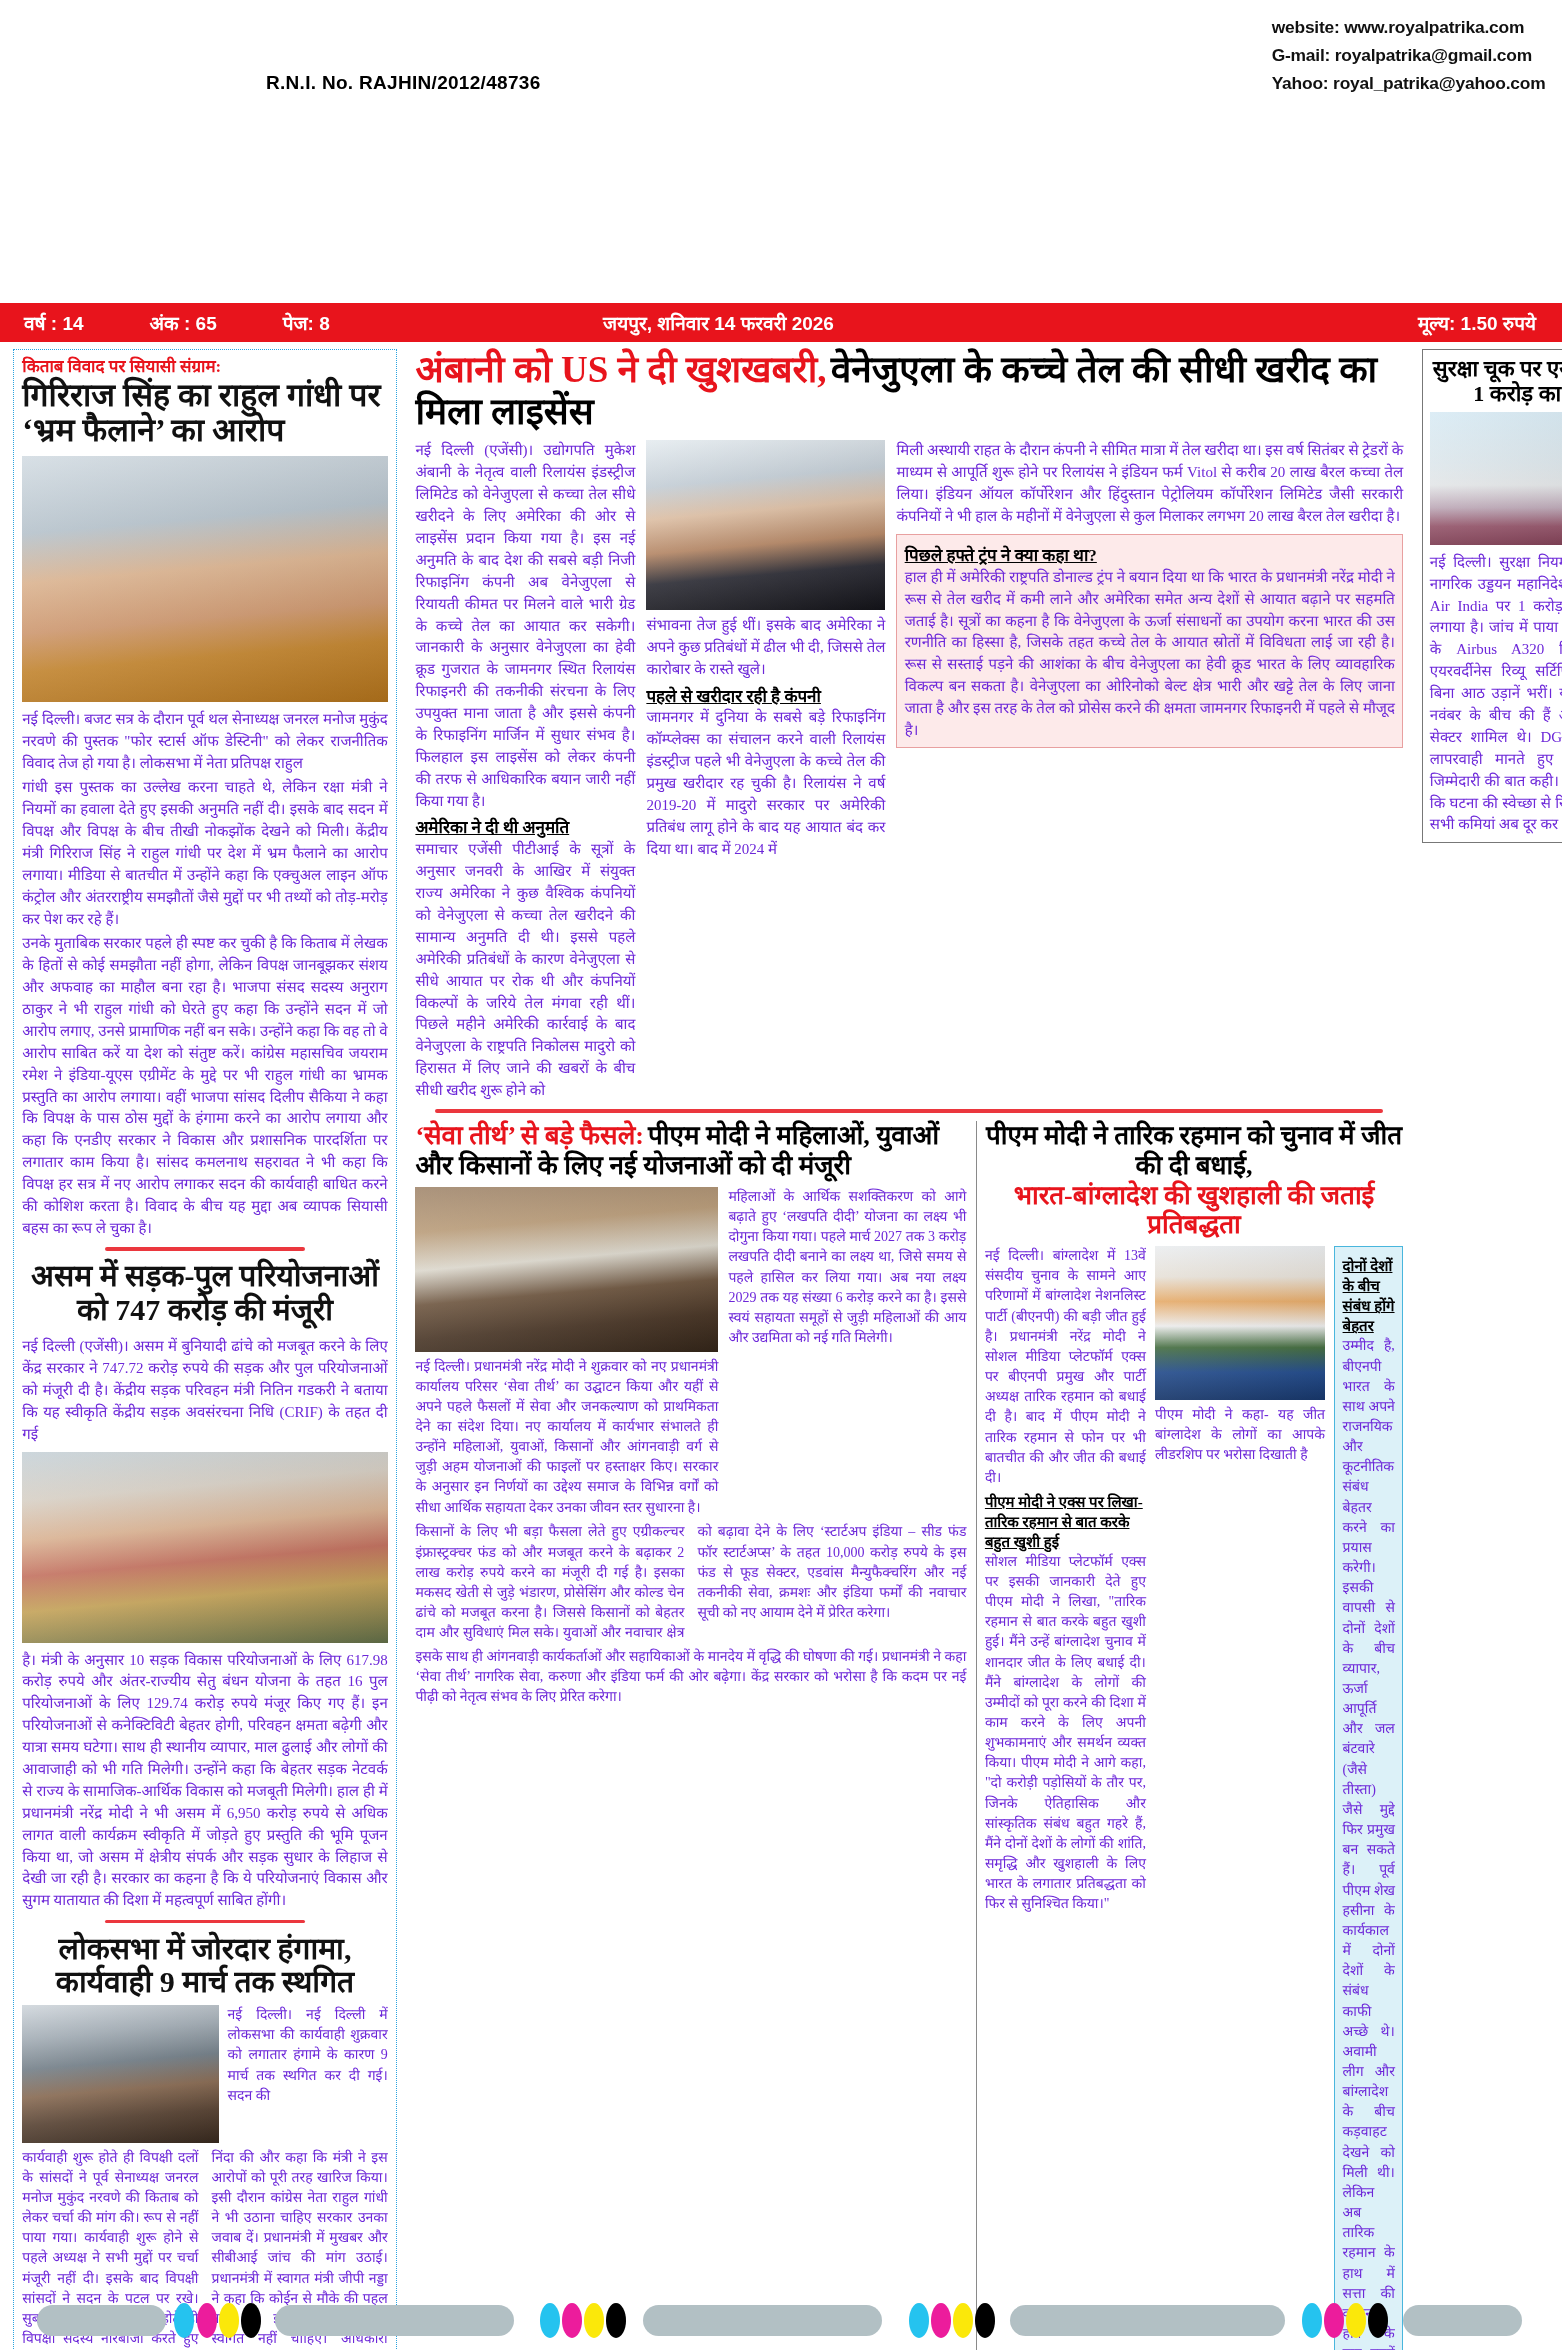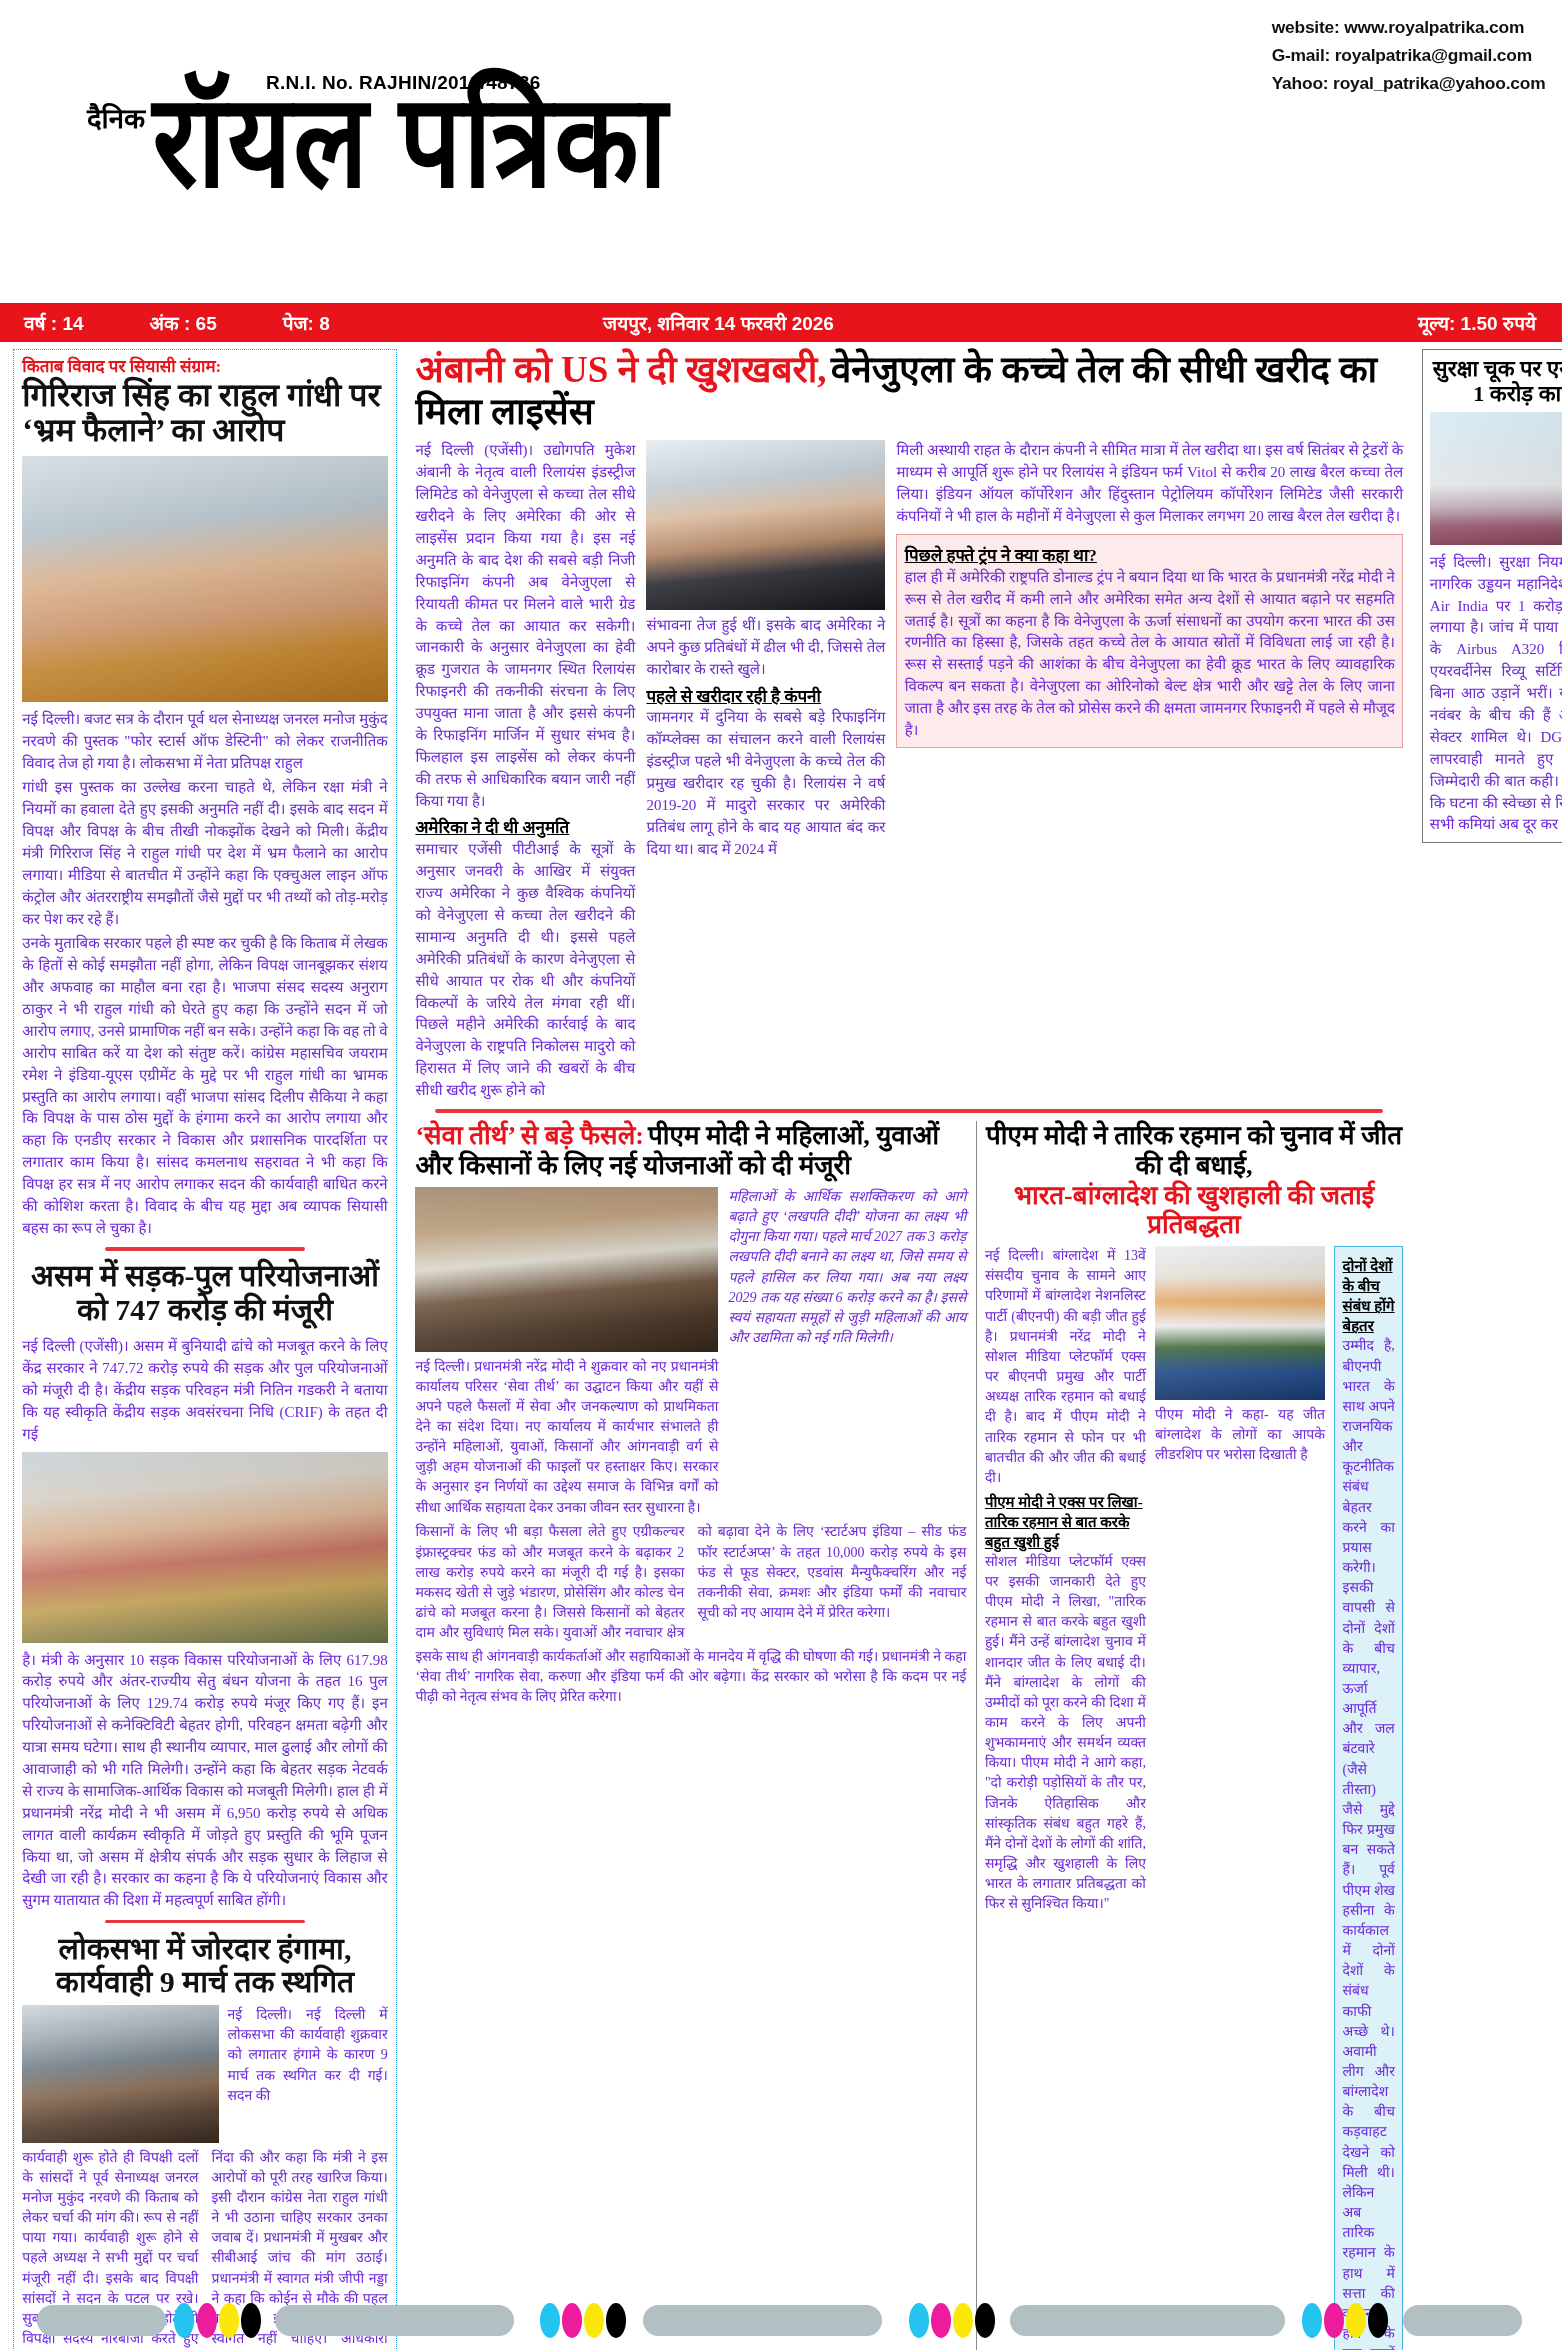--- a/index.html
+++ b/index.html
@@ -133,24 +133,20 @@
 </head>
 <body>
 
 <div class="masthead">
   <div class="contact-block">
     <div>website: www.royalpatrika.com</div>
     <div>G-mail: royalpatrika@gmail.com</div>
     <div>Yahoo: royal_patrika@yahoo.com</div>
   </div>
   <div class="rni">R.N.I. No. RAJHIN/2012/48736</div>
-  <div class="logo-wrap">
-    <div class="logo-dainik">दैनिक</div>
-    <div class="logo-main">रॉयल पत्रिका</div>
-  </div>
 </div>
 
 <div class="redbar">
   <span class="rb-item">वर्ष : 14</span>
   <span class="rb-item">अंक : 65</span>
   <span class="rb-item">पेज: 8</span>
   <span class="rb-date">जयपुर, शनिवार 14 फरवरी 2026</span>
   <span class="rb-price">मूल्य: 1.50 रुपये</span>
 </div>
 
@@ -221,21 +217,21 @@
       <div style="display:flex;gap:9.2px;">
 
         <div style="width:551px;flex:0 0 551px;">
           <div class="h-mid hl-red" style="display:inline;">‘सेवा तीर्थ’ से बड़े फैसले:</div>
           <span class="h-mid hl-black" style="display:inline;">पीएम मोदी ने महिलाओं, युवाओं और किसानों के लिए नई योजनाओं को दी मंजूरी</span>
           <div style="display:flex;gap:10px;margin-top:6.4px;">
             <div style="width:303px;flex:0 0 303px;">
               <div class="photo ph-cabinet" style="height:165px;"></div>
               <div class="body-text sm" style="margin-top:4.6px;">नई दिल्ली। प्रधानमंत्री नरेंद्र मोदी ने शुक्रवार को नए प्रधानमंत्री कार्यालय परिसर ‘सेवा तीर्थ’ का उद्घाटन किया और यहीं से अपने पहले फैसलों में सेवा और जनकल्याण को प्राथमिकता देने का संदेश दिया। नए कार्यालय में कार्यभार संभालते ही उन्होंने महिलाओं, युवाओं, किसानों और आंगनवाड़ी वर्ग से जुड़ी अहम योजनाओं की फाइलों पर हस्ताक्षर किए। सरकार के अनुसार इन निर्णयों का उद्देश्य समाज के विभिन्न वर्गों को सीधा आर्थिक सहायता देकर उनका जीवन स्तर सुधारना है।</div>
             </div>
-            <div style="flex:1 1 auto;font-style:italic;">
+            <div style="flex:1 1 auto;">
               <div class="body-text sm">महिलाओं के आर्थिक सशक्तिकरण को आगे बढ़ाते हुए ‘लखपति दीदी’ योजना का लक्ष्य भी दोगुना किया गया। पहले मार्च 2027 तक 3 करोड़ लखपति दीदी बनाने का लक्ष्य था, जिसे समय से पहले हासिल कर लिया गया। अब नया लक्ष्य 2029 तक यह संख्या 6 करोड़ करने का है। इससे स्वयं सहायता समूहों से जुड़ी महिलाओं की आय और उद्यमिता को नई गति मिलेगी।</div>
             </div>
           </div>
           <div class="body-text sm cols2" style="margin-top:4.6px;">किसानों के लिए भी बड़ा फैसला लेते हुए एग्रीकल्चर इंफ्रास्ट्रक्चर फंड को और मजबूत करने के बढ़ाकर 2 लाख करोड़ रुपये करने का मंजूरी दी गई है। इसका मकसद खेती से जुड़े भंडारण, प्रोसेसिंग और कोल्ड चेन ढांचे को मजबूत करना है। जिससे किसानों को बेहतर दाम और सुविधाएं मिल सके। युवाओं और नवाचार क्षेत्र को बढ़ावा देने के लिए ‘स्टार्टअप इंडिया – सीड फंड फॉर स्टार्टअप्स’ के तहत 10,000 करोड़ रुपये के इस फंड से फूड सेक्टर, एडवांस मैन्युफैक्चरिंग और नई तकनीकी सेवा, क्रमशः और इंडिया फर्मों की नवाचार सूची को नए आयाम देने में प्रेरित करेगा।</div>
           <div class="body-text sm" style="margin-top:3.7px;">इसके साथ ही आंगनवाड़ी कार्यकर्ताओं और सहायिकाओं के मानदेय में वृद्धि की घोषणा की गई। प्रधानमंत्री ने कहा ‘सेवा तीर्थ’ नागरिक सेवा, करुणा और इंडिया फर्म की ओर बढ़ेगा। केंद्र सरकार को भरोसा है कि कदम पर नई पीढ़ी को नेतृत्व संभव के लिए प्रेरित करेगा।</div>
         </div>
 
         <div class="sep-v"></div>
 
         <div style="flex:1 1 auto;">

